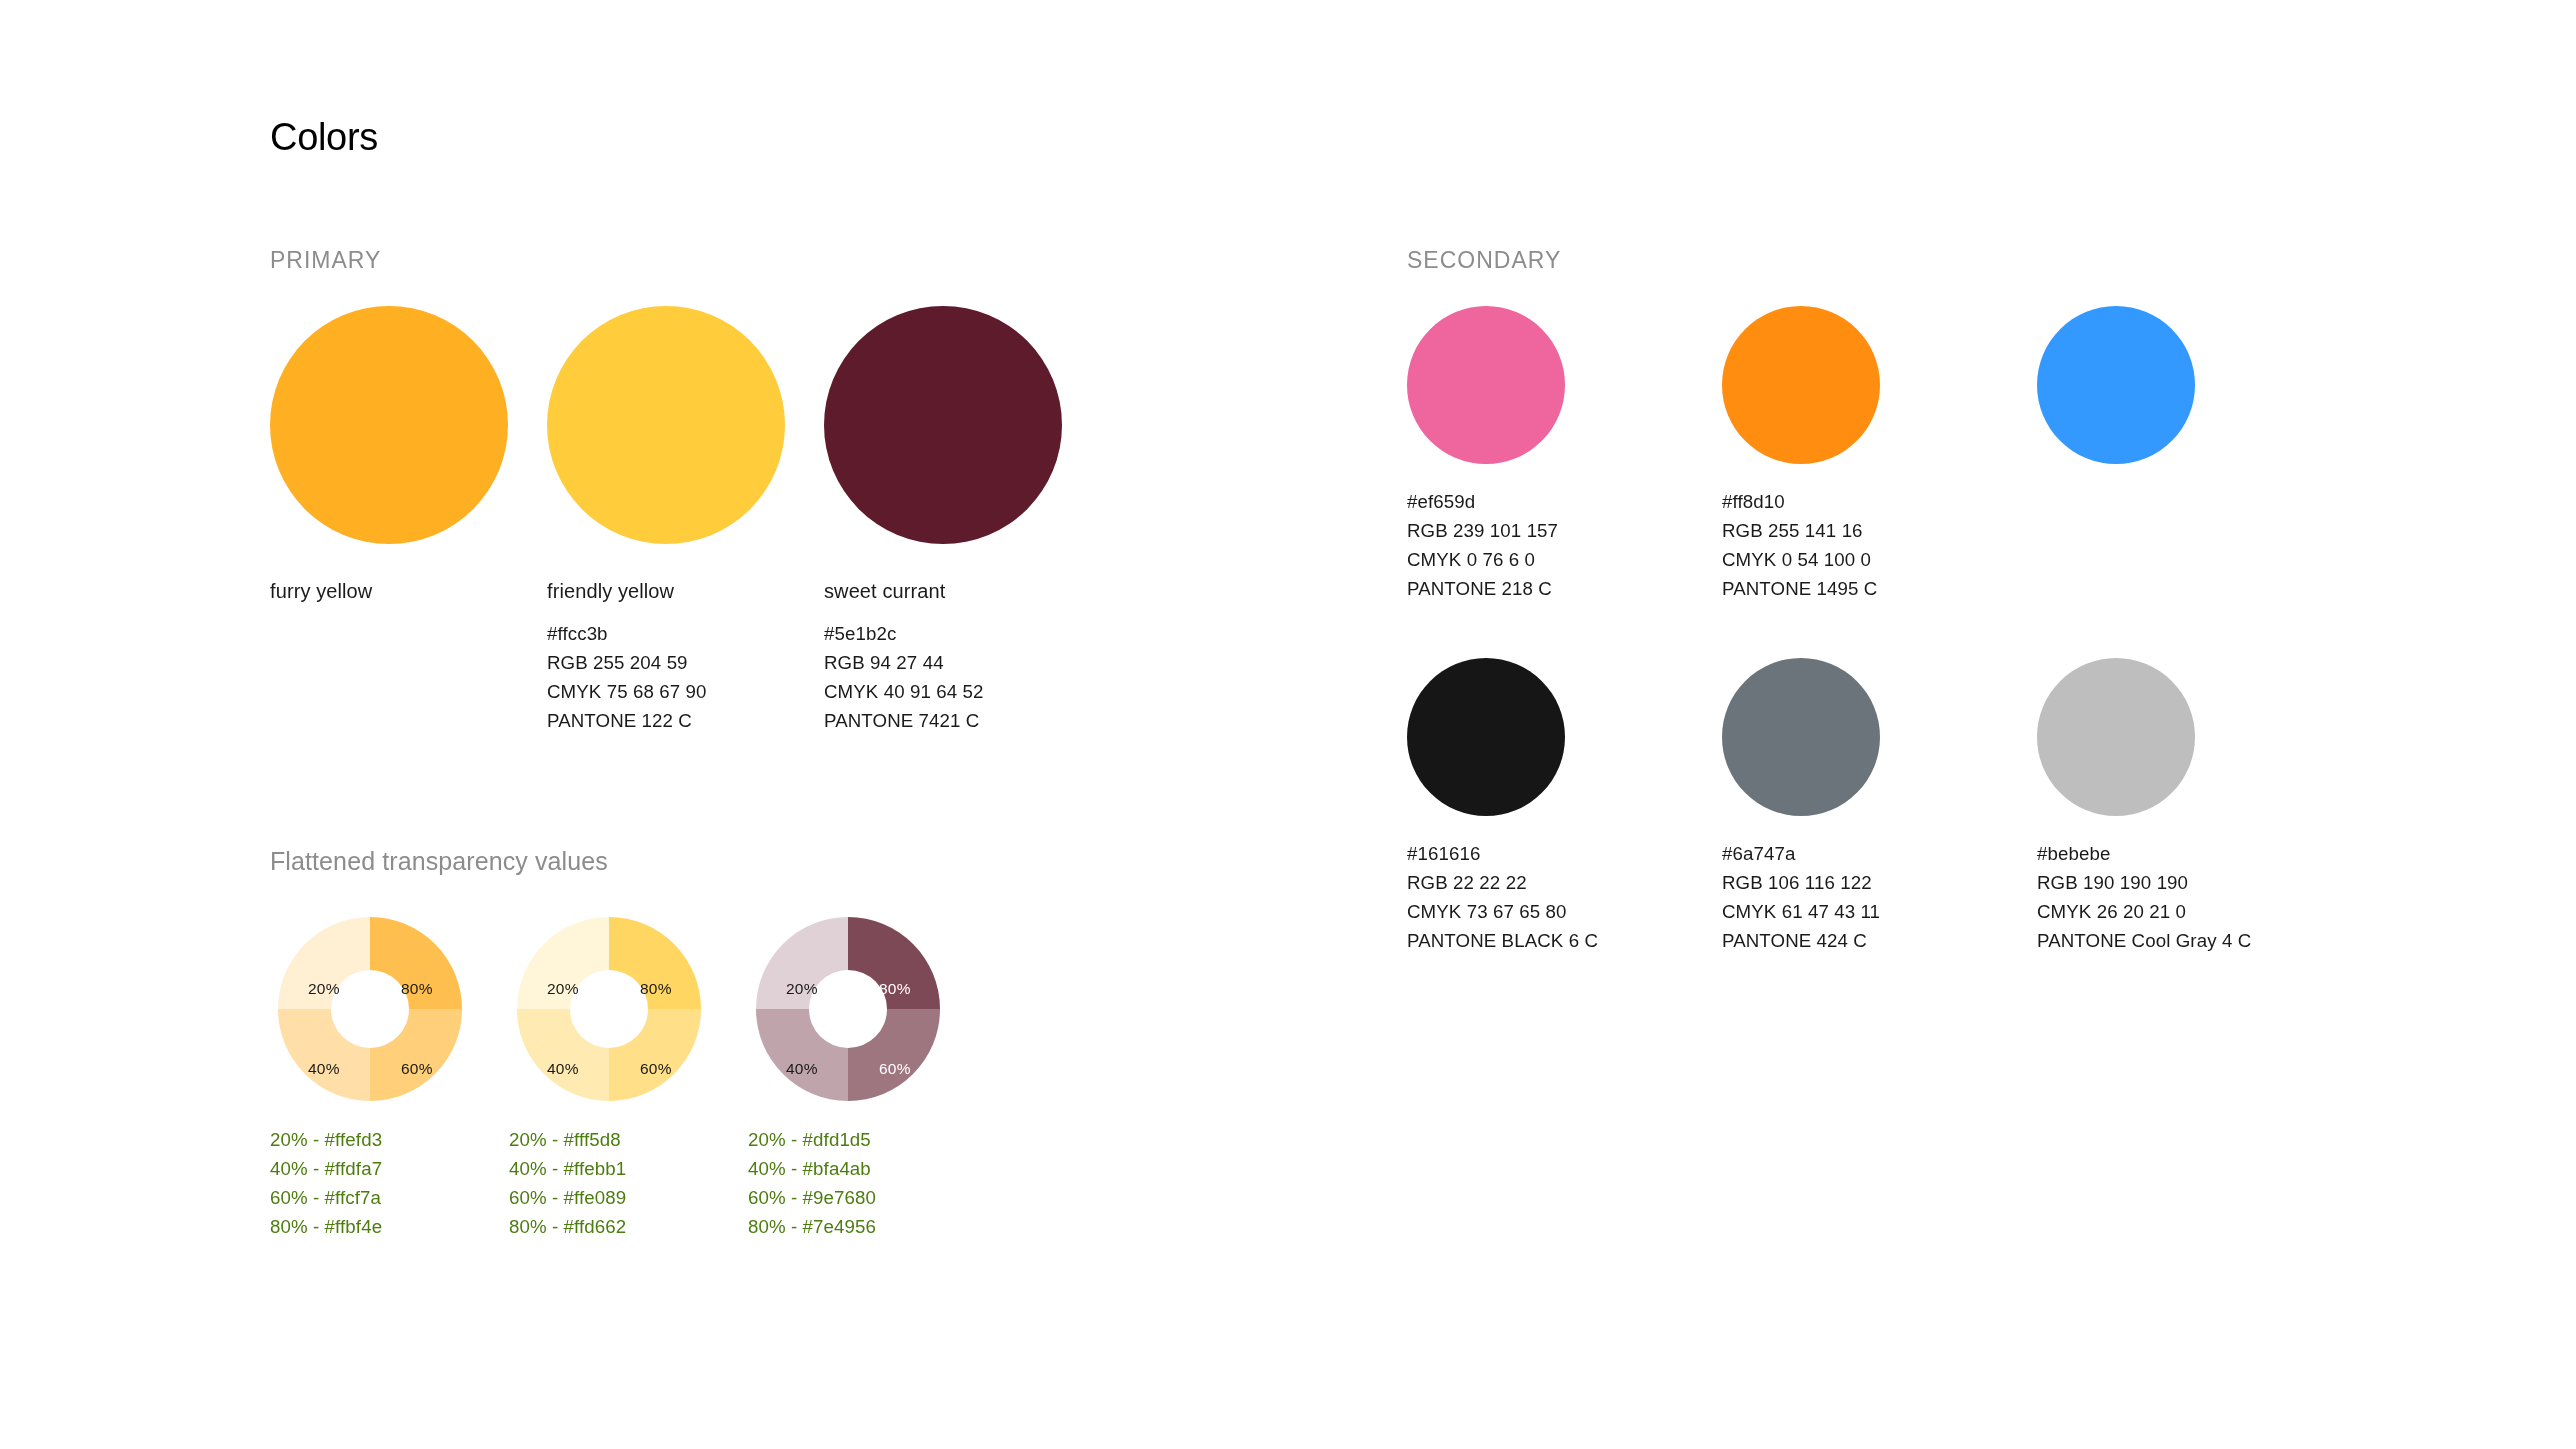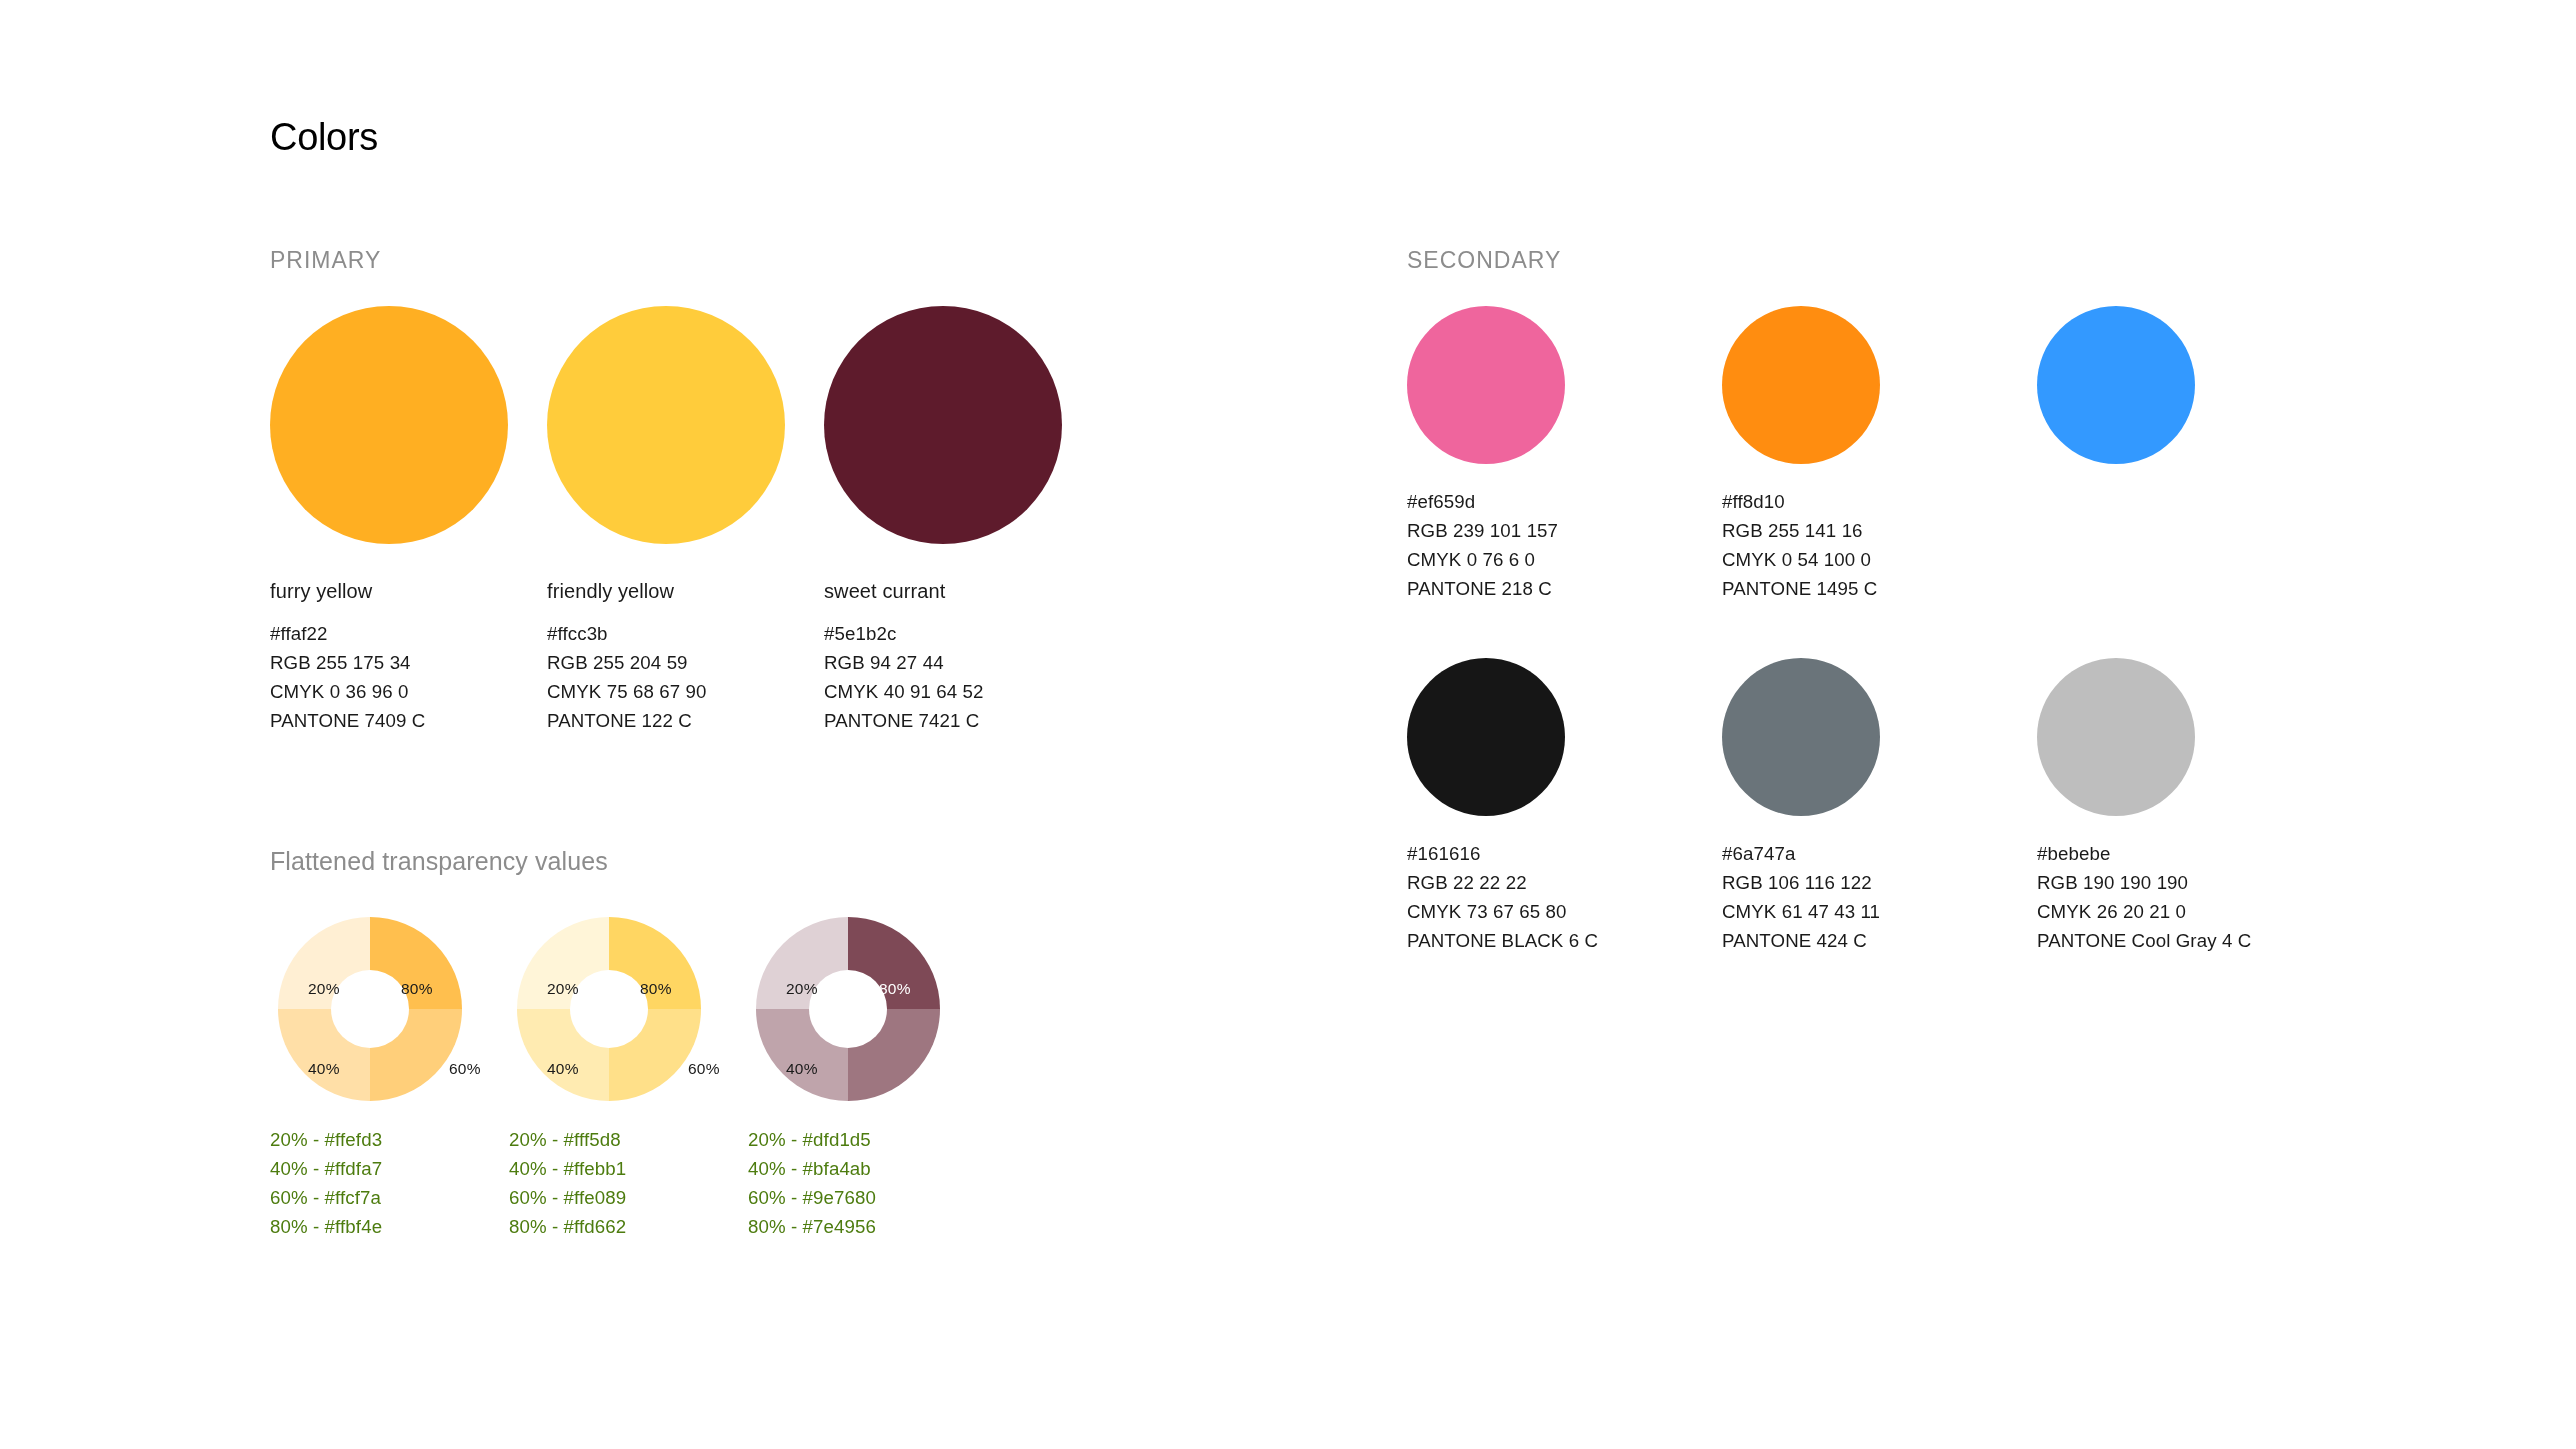--- a/index.html
+++ b/index.html
@@ -129,21 +129,21 @@
   .donut-label {
     position: absolute;
     font-size: 15.5px;
     letter-spacing: 0.2px;
     line-height: 1;
     white-space: nowrap;
   }
   .lbl-20 { left: 38px;  top: 44px; }
   .lbl-80 { left: 131px; top: 44px; }
   .lbl-40 { left: 38px;  top: 124px; }
-  .lbl-60 { left: 131px; top: 124px; margin-left: 48px; }
+  .lbl-60 { left: 131px; top: 124px; }
 
   .tint-list {
     margin-top: 43px;
     font-size: 18.7px;
     line-height: 29px;
     color: #4d7c0f;
     letter-spacing: 0.1px;
   }
 </style>
 </head>
@@ -152,26 +152,20 @@
 <h1 id="page-title">Colors</h1>
 
 <div class="section-heading" id="primary-heading">PRIMARY</div>
 
 <div class="section-heading" id="secondary-heading">SECONDARY</div>
 
 <div id="primary-group">
     <div class="primary-card">
       <div class="primary-disc" style="background: rgb(255, 175, 34);"></div>
       <div class="primary-name">furry yellow</div>
-      <div class="spec-list">
-        <div>#ffaf22</div>
-        <div>RGB 255 175 34</div>
-        <div>CMYK 0 36 96 0</div>
-        <div>PANTONE 7409 C</div>
-      </div>
     </div>
     <div class="primary-card">
       <div class="primary-disc" style="background: rgb(255, 204, 59);"></div>
       <div class="primary-name">friendly yellow</div>
       <div class="spec-list">
         <div>#ffcc3b</div>
         <div>RGB 255 204 59</div>
         <div>CMYK 75 68 67 90</div>
         <div>PANTONE 122 C</div>
       </div>

